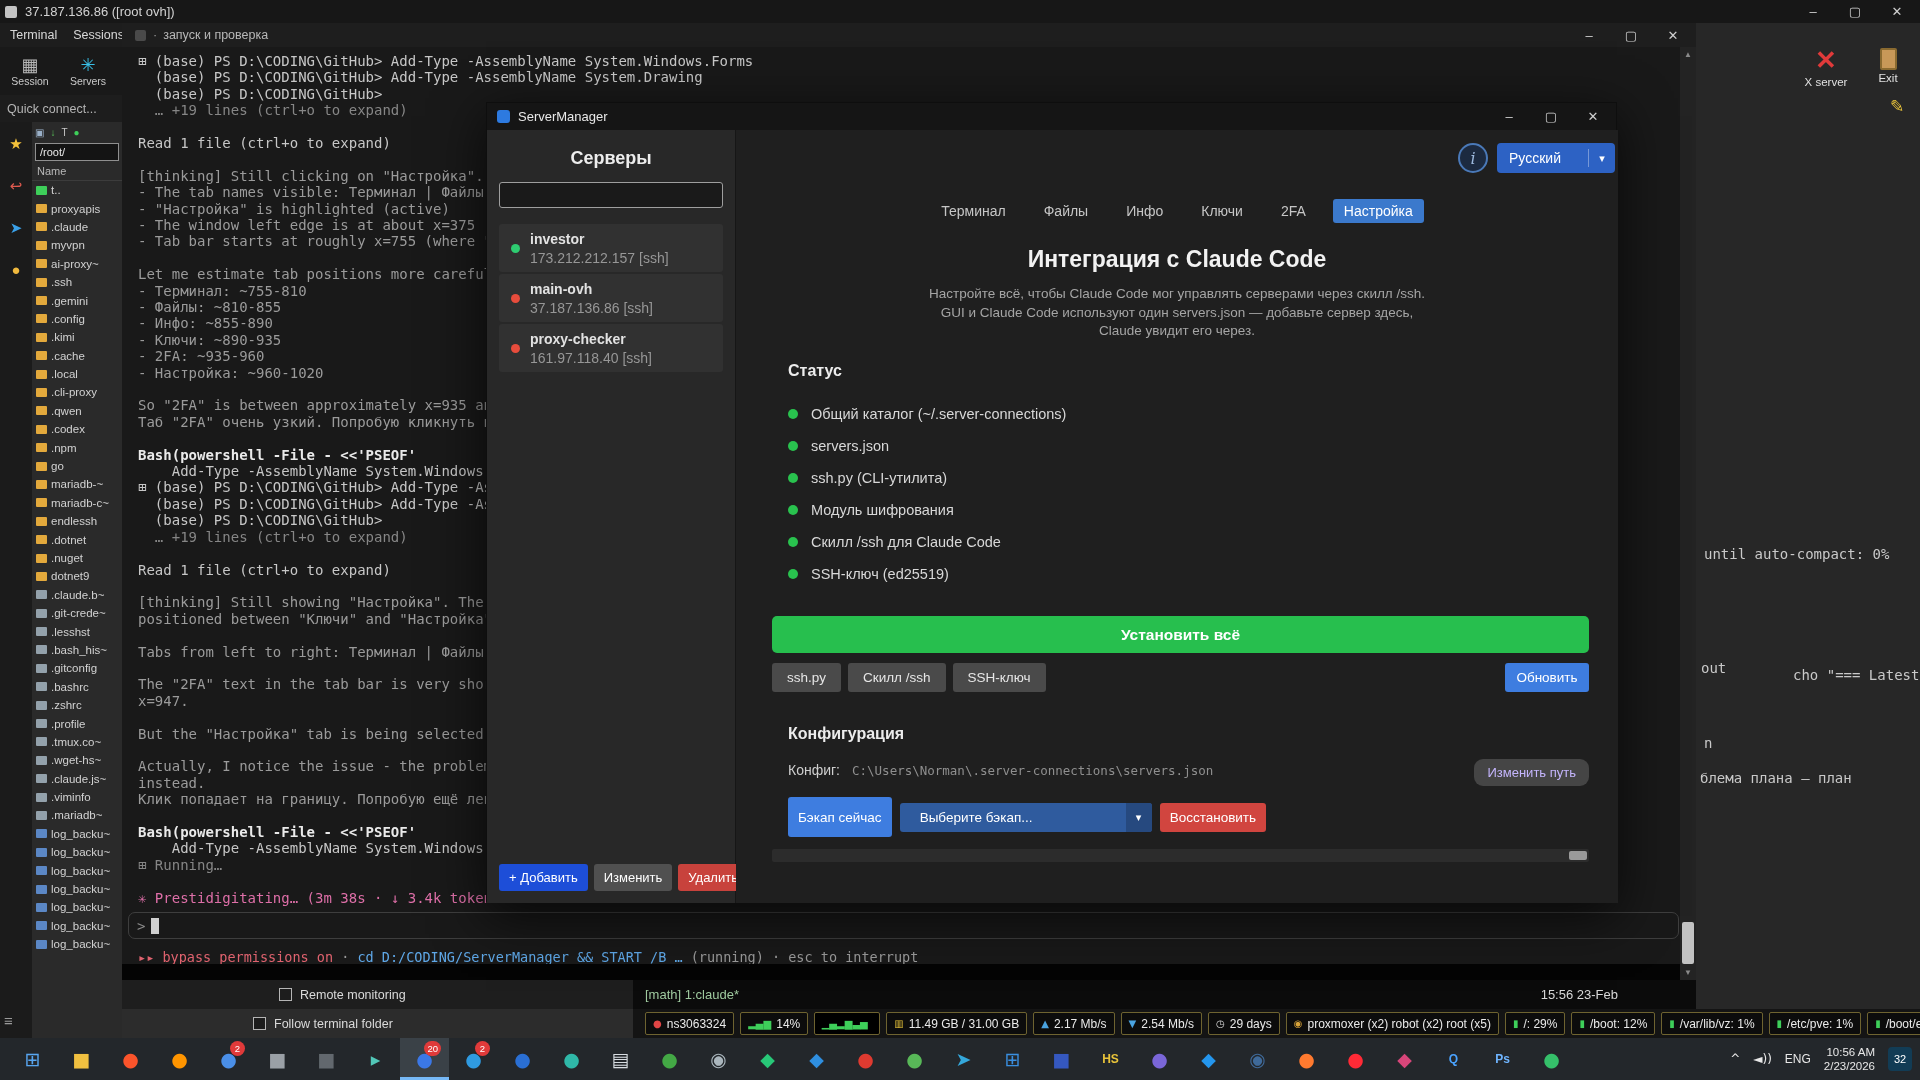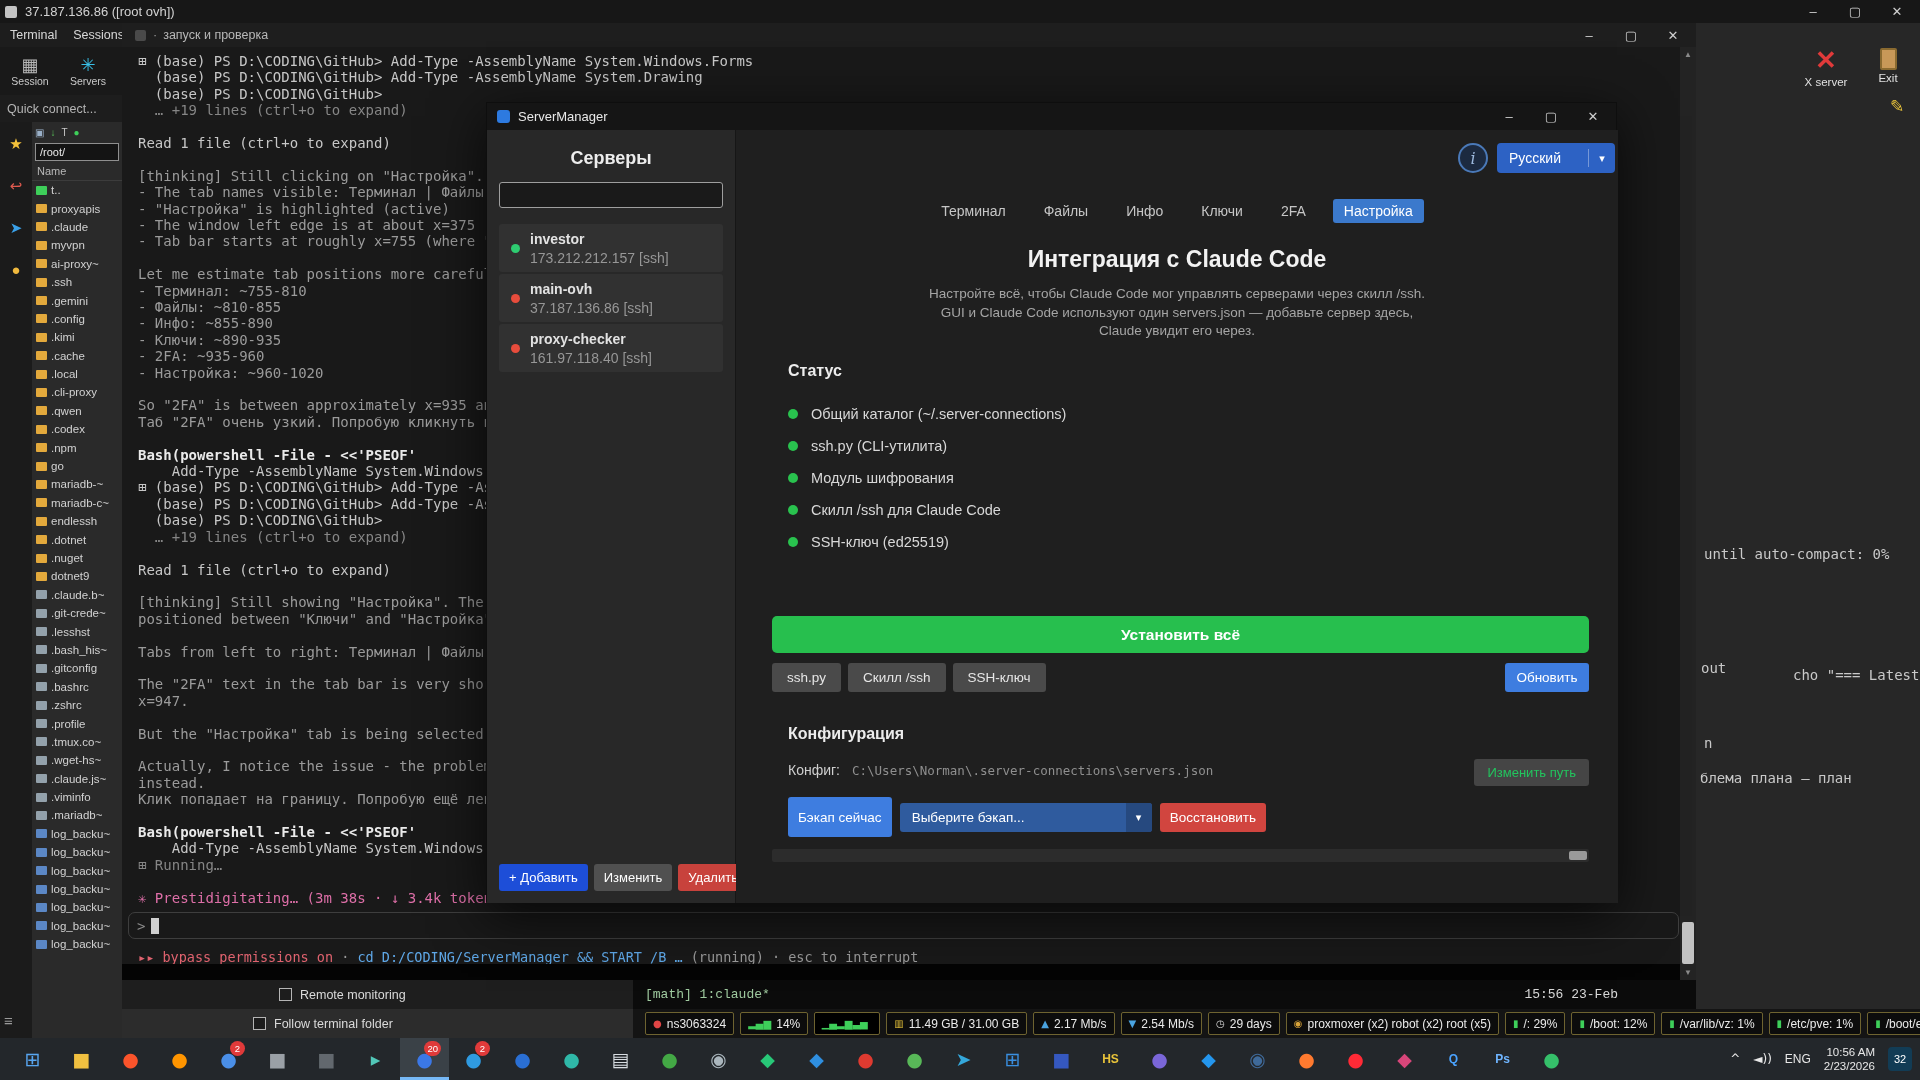--- a/index.html
+++ b/index.html
@@ -49,21 +49,21 @@
 #term-black{position:absolute;left:0;top:941px;width:1574px;height:16px;background:#040404}
 #term-scroll{position:absolute;right:0;top:24px;width:16px;height:933px;background:#232323}
 #term-scroll .arr{width:16px;height:15px;font-size:8px;color:#8a8a8a;text-align:center;line-height:15px}
 #term-scroll .arr.down{position:absolute;bottom:0;left:0}
 #term-scroll .thumb{position:absolute;left:2px;bottom:16px;width:12px;height:42px;background:#c2c2c2;border-radius:2px}
 
 #row-remote{position:absolute;left:122px;top:980px;width:511px;height:29px;background:#1e1e1e;z-index:4;display:flex;align-items:center;padding-left:157px}
 #row-follow{position:absolute;left:122px;top:1009px;width:511px;height:29px;background:#2c2c2c;z-index:4;display:flex;align-items:center;padding-left:131px}
 .chkrow{display:flex;align-items:center;gap:8px;font-size:12.5px;color:#dadada;white-space:nowrap}
 .chk{width:13px;height:13px;border:1px solid #b5b5b5;background:#1d1d1d;flex:none}
-#tmux{position:absolute;left:633px;top:980px;width:1063px;height:29px;background:#0b0b0b;z-index:4;display:flex;align-items:center;justify-content:space-between;padding:0 78px 0 12px;font-family:Liberation Mono, monospace;font-size:13px}
+#tmux{position:absolute;left:633px;top:980px;width:1063px;height:29px;background:#0b0b0b;z-index:4;display:flex;align-items:center;justify-content:space-between;padding:0 78px 0 12px;font-family:Liberation Sans, sans-serif;font-size:13px}
 #tmux .l{color:#9fca9f}
 #tmux .r{color:#d8d8d8}
 #systray{position:absolute;left:633px;top:1009px;width:1287px;height:29px;background:#141414;z-index:4;display:flex;align-items:center;gap:6px;padding-left:12px;overflow:hidden}
 .seg{display:flex;align-items:center;gap:5px;border:1px solid #6e6330;background:#0c0c0c;height:23px;padding:0 7px;font-size:12px;color:#eaeaea;border-radius:2px;white-space:nowrap;font-family:"Liberation Sans",sans-serif}
 .seg .g{font-size:10px;font-family:"DejaVu Sans",sans-serif}
 .seg.graph{background:#000;min-width:66px;font-size:9px;justify-content:center}
 
 #desktop-right{position:absolute;left:1696px;top:23px;width:224px;height:986px;background:#272727;z-index:1}
 .frag{position:absolute;font-family:"DejaVu Sans Mono",monospace;font-size:14px;color:#c9c9c9;white-space:pre;z-index:1}
 #xserver{position:absolute;left:1800px;top:46px;width:52px;text-align:center;z-index:2}
@@ -108,26 +108,26 @@
 #sm-status-list{position:absolute;left:52px;top:268px}
 .stitem{display:flex;align-items:center;gap:13px;height:32px;font-size:14.5px;color:#d8d8d8}
 .gdot{width:10px;height:10px;border-radius:50%;background:#29c24e;flex:none}
 #sm-install{position:absolute;left:36px;top:486px;width:817px;height:37px;background:#27bf4e;border-radius:5px;color:#fff;font-size:15.5px;font-weight:bold;display:flex;align-items:center;justify-content:center}
 #sm-comp{position:absolute;left:36px;top:533px;display:flex;gap:7px}
 .btn.comp{background:#4a4a4a;color:#e6e6e6;font-size:13.5px;height:29px;padding:0 15px}
 #sm-refresh{position:absolute;right:29px;top:533px;width:84px;height:29px;background:#3e7de0;border-radius:3px;color:#fff;font-size:13.5px;display:flex;align-items:center;justify-content:center}
 #sm-cfgrow{position:absolute;left:52px;top:632px;display:flex;align-items:center;gap:12px}
 #sm-cfgrow .lab{font-size:14px;color:#cfcfcf}
 #sm-cfgrow .path{font-family:"DejaVu Sans Mono",monospace;font-size:12.5px;color:#8f8f8f}
-#sm-chpath{position:absolute;right:29px;top:629px;height:27px;background:#454545;border-radius:3px;color:#22c55e;font-size:13px;display:flex;align-items:center;padding:0 13px}
+#sm-chpath{position:absolute;right:29px;top:629px;height:27px;background:#454545;border-radius:9px;color:#c4b5fd;font-size:13px;display:flex;align-items:center;padding:0 13px}
 #sm-backup{position:absolute;left:52px;top:667px;display:flex;gap:8px;align-items:center}
 .btn.bblue{background:#3e7de0;height:40px;font-size:13.5px}
 .btn.bred{background:#d1453f;height:29px;font-size:13.5px}
 #sm-select{width:252px;height:29px;background:#2f5b9e;border-radius:3px;display:flex;align-items:center;color:#fff;font-size:13.5px;overflow:hidden}
-#sm-select .val{flex:1;padding-left:12px}
+#sm-select .val{flex:1;padding-left:20px}
 #sm-select .car{width:26px;height:100%;background:#26497f;display:flex;align-items:center;justify-content:center;font-size:11px}
 #sm-hscroll{position:absolute;left:36px;top:719px;width:817px;height:13px;background:#2c2c2c;border-radius:2px}
 #sm-hscroll .thumb{position:absolute;right:2px;top:2px;width:18px;height:9px;background:#9a9a9a;border-radius:2px}
 
 #taskbar{position:absolute;left:0;top:1038px;width:1920px;height:42px;background:#23272b;z-index:9;display:flex;align-items:center}
 #tb-icons{display:flex;align-items:center;height:42px;padding-left:8px}
 .tbi{width:49px;height:42px;display:flex;align-items:center;justify-content:center;position:relative}
 .tbi .g{font-size:19px;font-family:"DejaVu Sans",sans-serif;line-height:20px}
 .tbi.txt .g{font-size:12px;font-weight:bold;font-family:"Liberation Sans",sans-serif}
 .tbi.active{background:#3a4147;box-shadow:inset 0 -3px 0 #76b9f7}
@@ -577,20 +577,24 @@
           <div class="subline">Claude увидит его через.</div>
         </div>
       <div class="sm-sec" style="top:232px">Статус</div>
       <div id="sm-status-list">
 
           <div class="stitem">
             <span class="gdot"></span>
             <span>Общий каталог (~/.server-connections)</span>
           </div>
 
+          <div class="stitem">
+            <span class="gdot"></span>
+            <span>servers.json</span>
+          </div>
 
           <div class="stitem">
             <span class="gdot"></span>
             <span>ssh.py (CLI-утилита)</span>
           </div>
 
           <div class="stitem">
             <span class="gdot"></span>
             <span>Модуль шифрования</span>
           </div>

